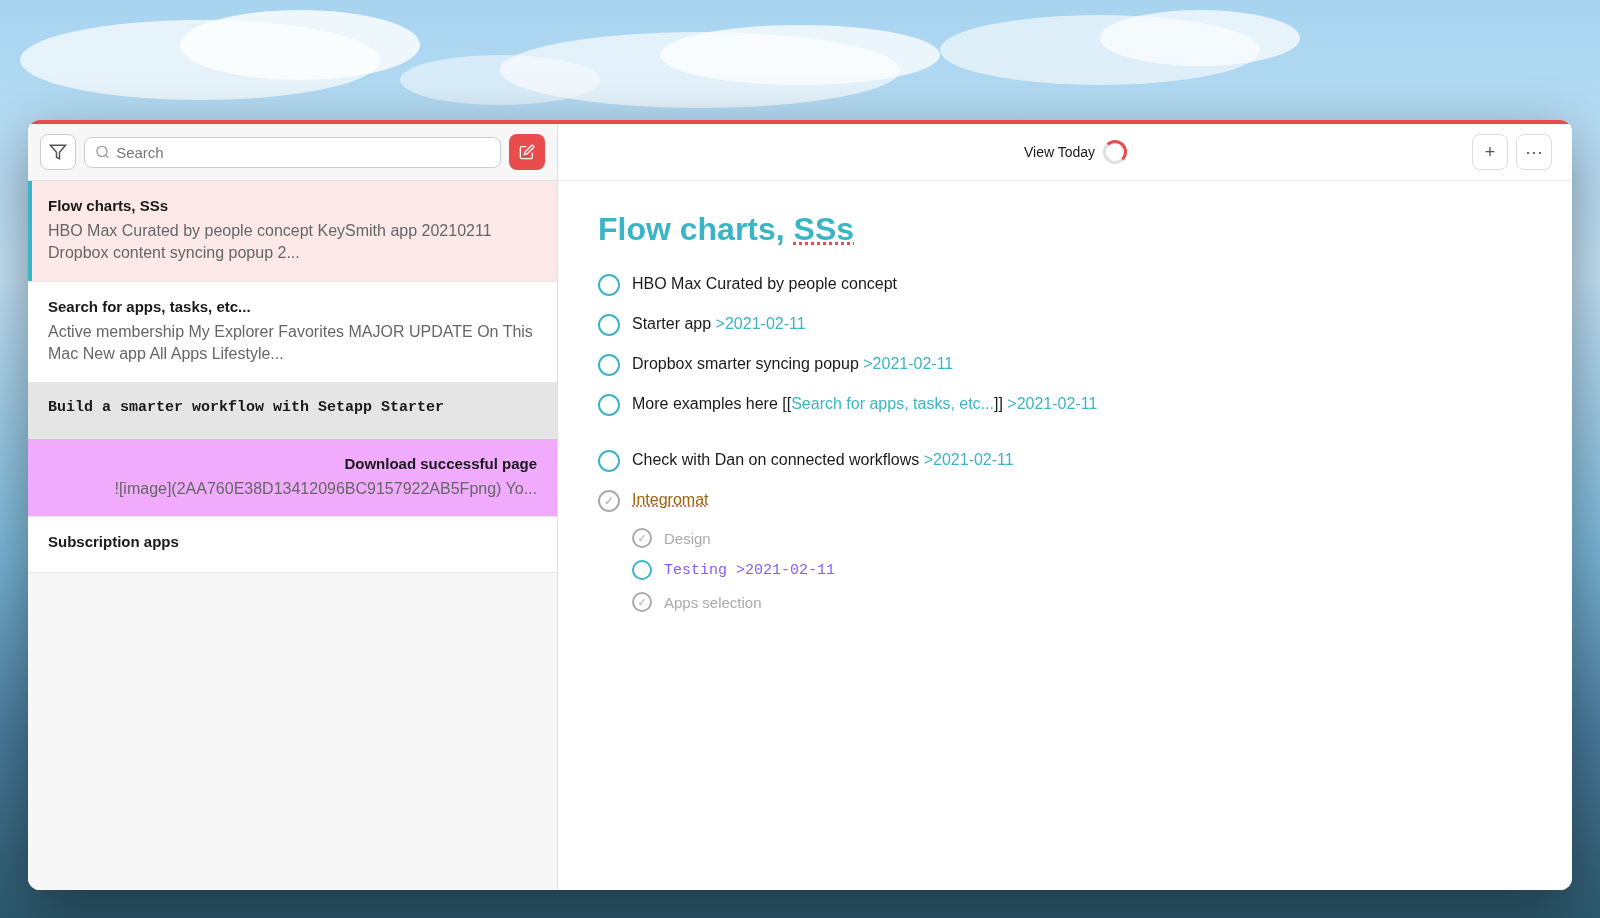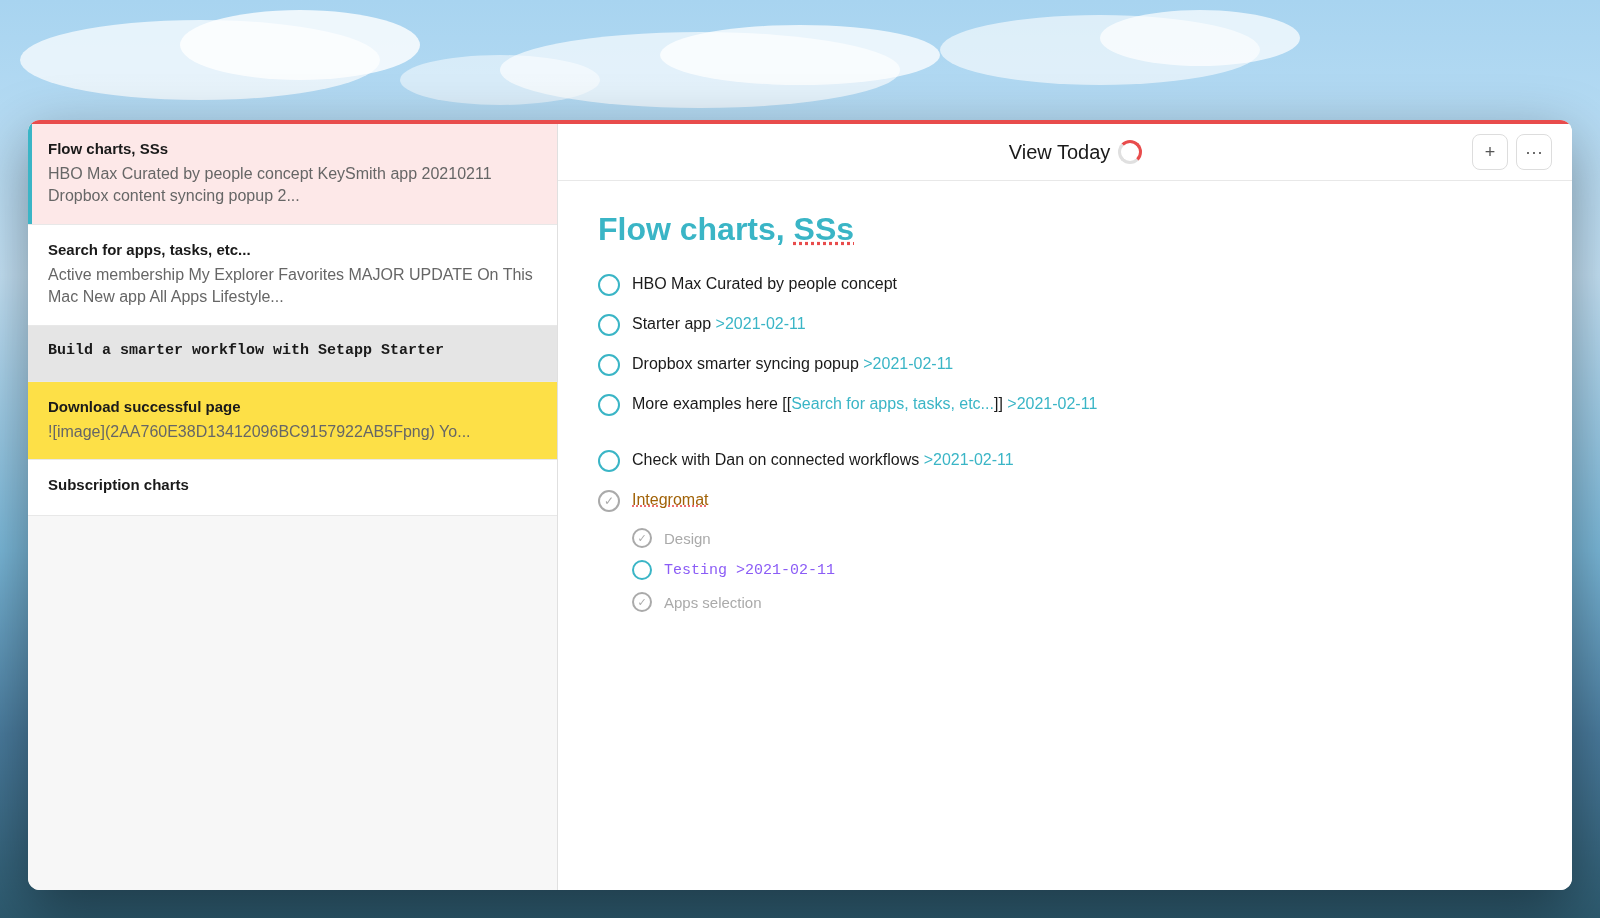--- a/index.html
+++ b/index.html
@@ -181,21 +181,21 @@
       align-items: center;
       justify-content: space-between;
       padding: 10px 20px;
       border-bottom: 1px solid #e8e8e8;
     }
 
     .view-today {
       display: flex;
       align-items: center;
       gap: 8px;
-      font-size: 20px;
+      font-size: 14px;
       color: #1a1a1a;
       cursor: pointer;
       margin-left: 21px;
     }
 
     .spinner {
       width: 24px;
       height: 24px;
       border-radius: 50%;
       border: 3px solid #e0e0e0;
@@ -359,44 +359,64 @@
   </svg>
 </div>
 
 <div class="app-window">
   <div class="top-bar"></div>
 
   <div class="main-layout">
 
     <div class="sidebar">
 
+      <div class="sidebar-header">
+        <div class="filter-btn">
+          <svg width="18" height="18" viewBox="0 0 24 24" fill="none" stroke="#555" stroke-width="2">
+            <polygon points="22 3 2 3 10 12.46 10 19 14 21 14 12.46 22 3"></polygon>
+          </svg>
+        </div>
+        <div class="search-box">
+          <svg width="16" height="16" viewBox="0 0 24 24" fill="none" stroke="#999" stroke-width="2">
+            <circle cx="11" cy="11" r="8"></circle>
+            <line x1="21" y1="21" x2="16.65" y2="16.65"></line>
+          </svg>
+          <input type="text" placeholder="Search" style="">
+        </div>
+        <div class="edit-btn">
+          <svg width="16" height="16" viewBox="0 0 24 24" fill="none" stroke="white" stroke-width="2">
+            <path d="M11 4H4a2 2 0 0 0-2 2v14a2 2 0 0 0 2 2h14a2 2 0 0 0 2-2v-7"></path>
+            <path d="M18.5 2.5a2.121 2.121 0 0 1 3 3L12 15l-4 1 1-4 9.5-9.5z"></path>
+          </svg>
+        </div>
+      </div>
 
       <div class="sidebar-list">
 
         <div class="sidebar-item">
           <div class="sidebar-item-title">Flow charts, SSs</div>
           <div class="sidebar-item-preview">HBO Max Curated by people concept KeySmith app 20210211 Dropbox content syncing popup 2...</div>
         </div>
 
         <div class="sidebar-item" style="background:white;">
           <div class="sidebar-item-title">Search for apps, tasks, etc...</div>
           <div class="sidebar-item-preview">Active membership My Explorer Favorites MAJOR UPDATE On This Mac New app All Apps Lifestyle...</div>
         </div>
 
         <div class="sidebar-item" style="background:#e5e5e5;font-family:Liberation Mono, monospace;">
           <div class="sidebar-item-title">Build a smarter workflow with Setapp Starter</div>
         </div>
 
-        <div class="sidebar-item" style="background:#fde047;">
+        <div class="sidebar-item" style="background:#f0abfc;text-align:right;">
           <div class="sidebar-item-title">Download successful page</div>
           <div class="sidebar-item-preview">![image](2AA760E38D13412096BC9157922AB5Fpng) Yo...</div>
         </div>
 
         <div class="sidebar-item" style="background:white;">
-          <div class="sidebar-item-title">Subscription charts</div>
+          <div class="sidebar-item-title">Subscription apps</div>
         </div>
       </div>
     </div>
 
     <div class="content">
 
       <div class="content-header">
         <div style="flex:1"></div>
         <div class="view-today">
           <span>View Today</span>

